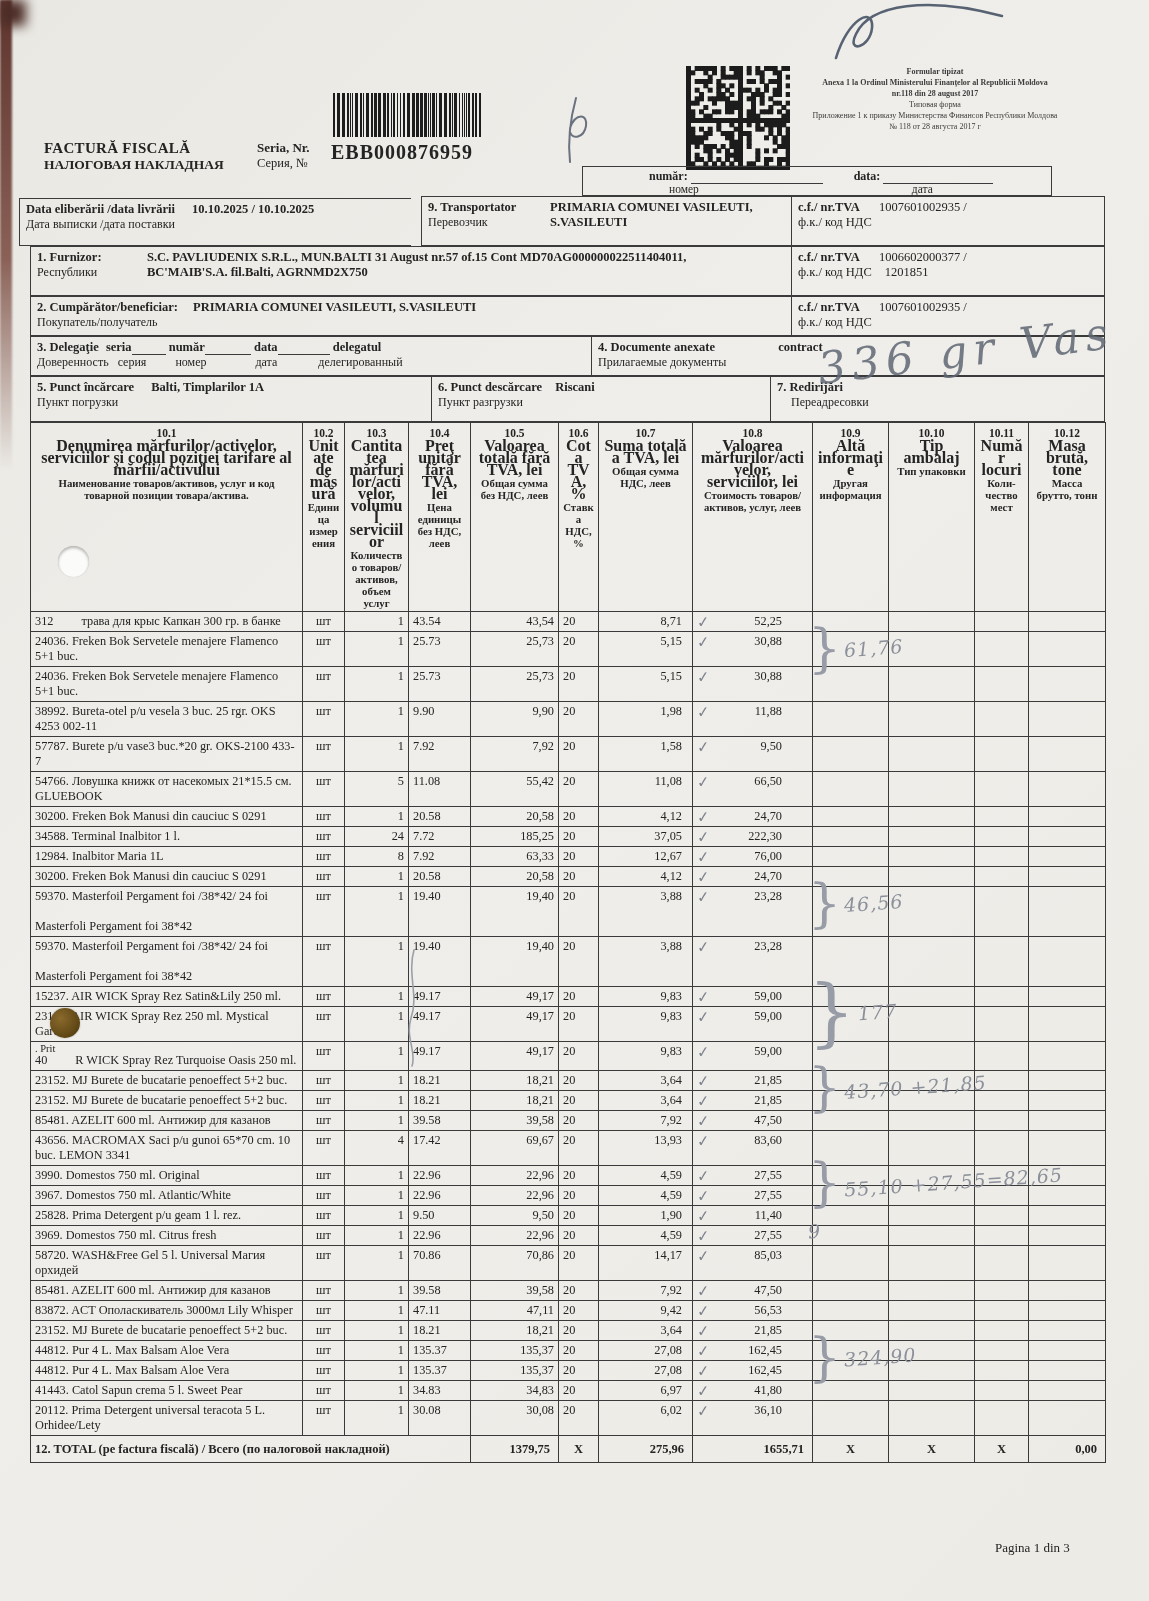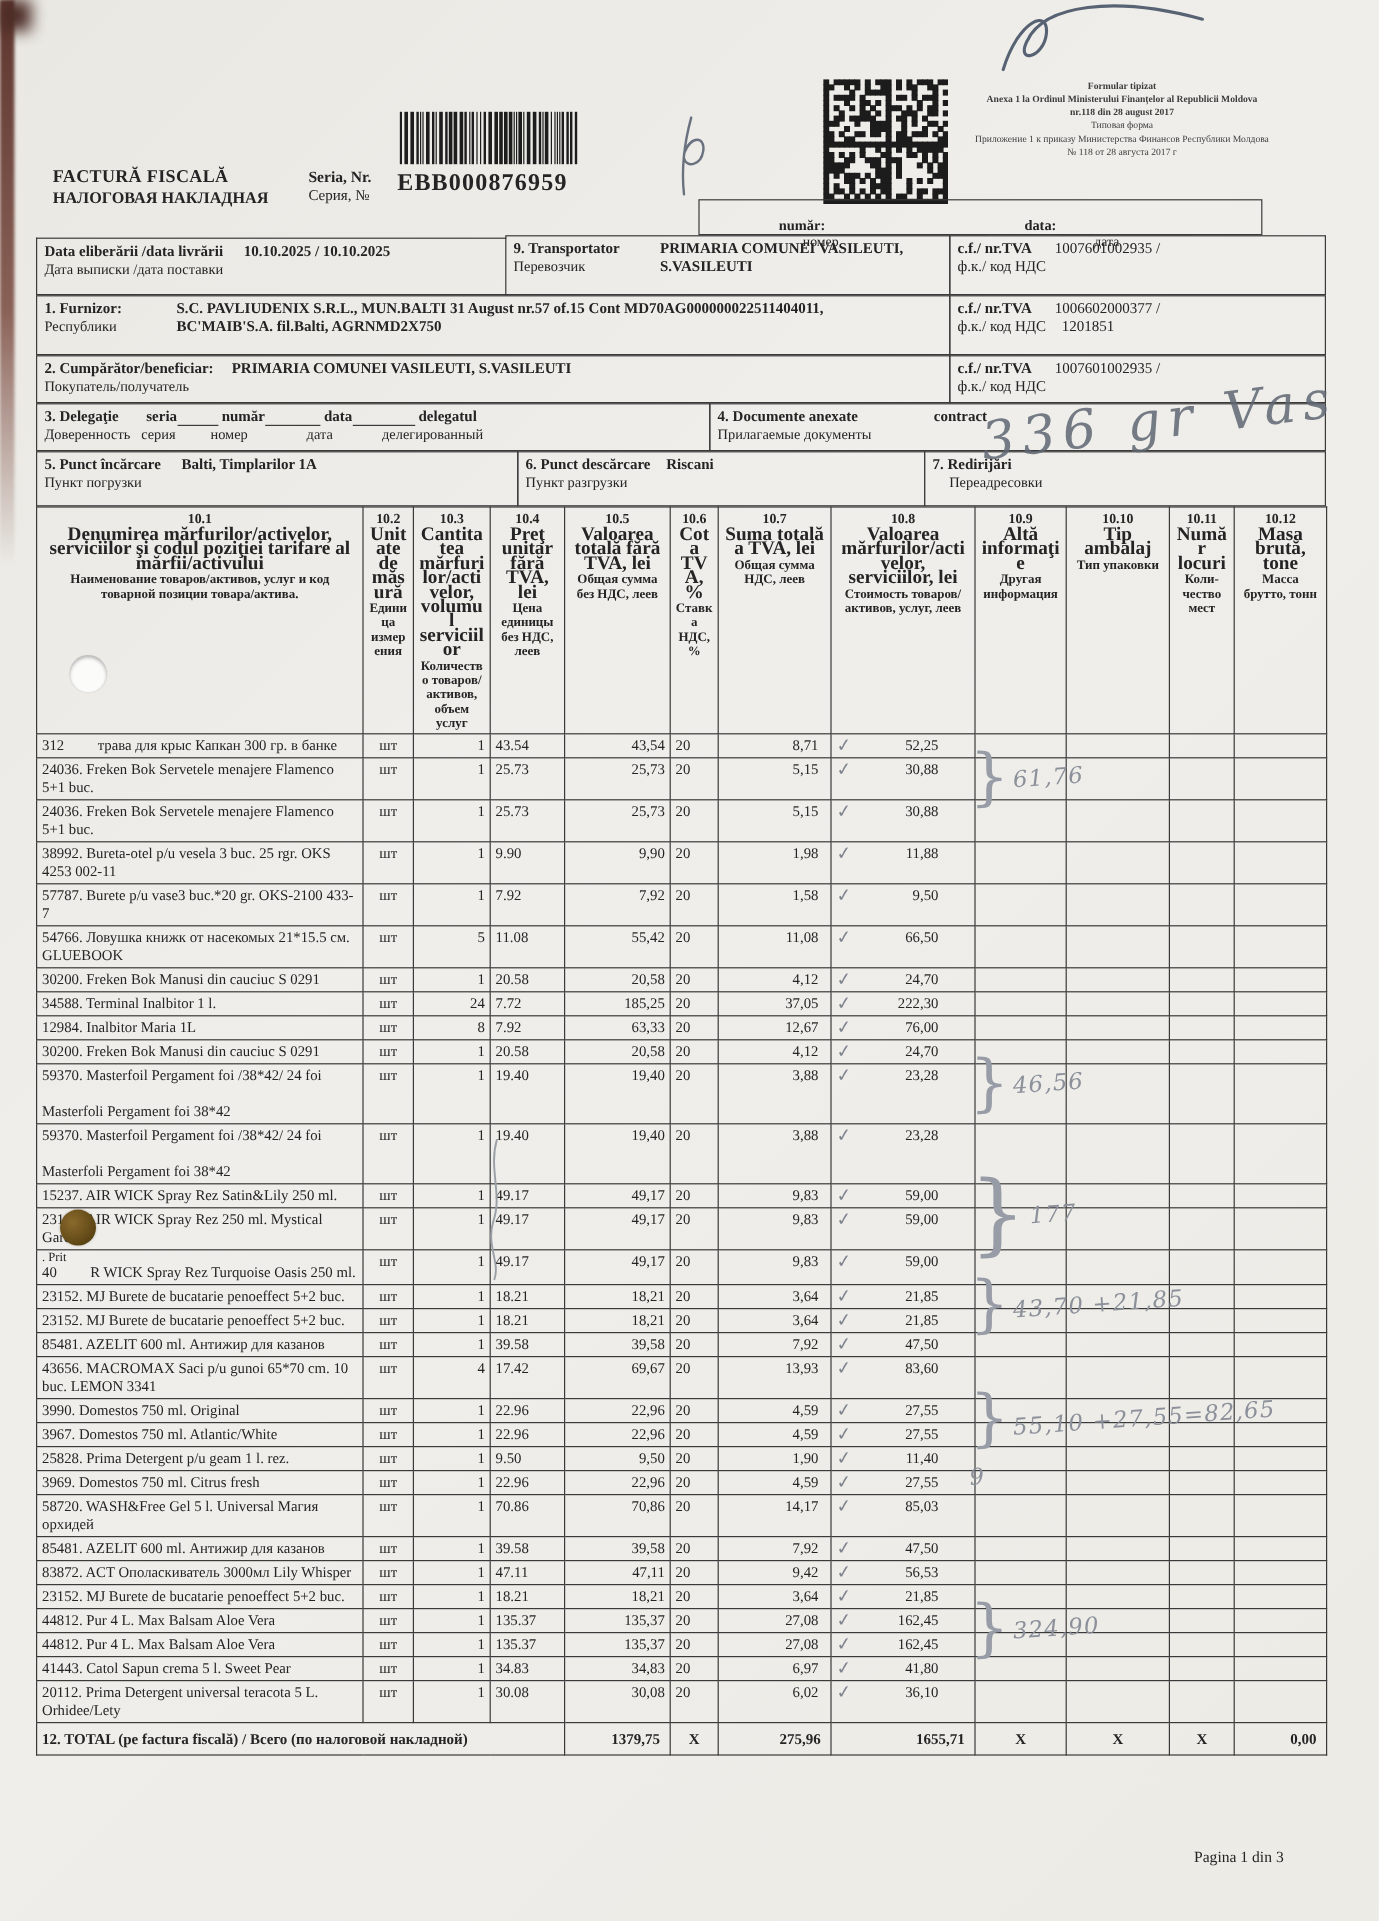--- a/index.html
+++ b/index.html
@@ -15,21 +15,21 @@
   
   .abs{position:absolute}
   .title-ro{font-weight:bold;font-size:15px;letter-spacing:.3px}
   .title-ru{font-weight:bold;font-size:13.5px}
   .seria-ro{font-weight:bold;font-size:13px}
   .seria-ru{font-size:12.5px}
   .serial-number{font-weight:bold;font-size:20px;letter-spacing:1px}
   .formular{font-size:8px;font-weight:bold;text-align:center;line-height:11px;color:#3c3c3c;width:400px}
   .formular .ru{font-weight:normal}
 
-  .numar-box{border:1.5px solid #3b3b3b;width:470px;height:30px;font-size:12px;padding:14px 8px;box-sizing:border-box}
+  .numar-box{border:1.5px solid #3b3b3b;width:470px;height:30px;font-size:12px;padding:2px 8px;box-sizing:border-box}
   .numar-box .lbl{font-weight:bold}
   .fill-line{display:inline-block;border-bottom:1.2px solid #3b3b3b;height:11px;vertical-align:bottom}
   .sublabel{font-size:11.5px}
 
   .fbox{position:absolute;border:1.2px solid #3b3b3b;box-sizing:border-box;padding:3px 6px;font-size:12.5px;background:transparent}
   .fbox .b{font-weight:bold}
   .fbox .ru{font-size:12px}
   .val-b{font-weight:bold}
   .tva-line{font-size:12.5px}
 
@@ -464,21 +464,21 @@
   <span class="lbl" style="margin-left:58px">număr:</span>
   <span class="fill-line" style="width:132px"></span>
   <span class="lbl" style="margin-left:28px">data:</span>
   <span class="fill-line" style="width:110px"></span>
   <div style="margin-top:-2px">
     <span class="sublabel" style="margin-left:78px">номер</span>
     <span class="sublabel" style="margin-left:210px">дата</span>
   </div>
 </div>
 
-<div class="fbox" style="left:30px;top:198px;width:392px;height:48px;border-right:none">
+<div class="fbox" style="left:19px;top:198px;width:392px;height:48px;border-right:none">
   <span class="b">Data eliberării /data livrării</span>
   <span class="val-b" style="margin-left:14px">10.10.2025  / 10.10.2025</span>
   <div class="ru">Дата выписки /дата поставки</div>
 </div>
 <div class="fbox" style="left:421px;top:196px;width:371px;height:50px">
   <div style="display:flex">
     <div style="width:122px">
       <div class="b">9. Transportator</div>
       <div class="ru">Перевозчик</div>
     </div>
@@ -518,21 +518,21 @@
 </div>
 <div class="fbox" style="left:791px;top:296px;width:314px;height:40px">
   <div class="tva-line"><span class="b">c.f./ nr.TVA</span>
     <span style="margin-left:16px">1007601002935  /</span></div>
   <div class="tva-line">ф.к./ код НДС</div>
 </div>
 
 <div class="fbox" style="left:30px;top:336px;width:562px;height:40px">
   <div>
     <span class="b">3. Delegaţie</span>
-    <span class="b" style="margin-left:20px">seria</span><span class="fill-line" style="width:34px"></span>
+    <span class="b" style="margin-left:4px">seria</span><span class="fill-line" style="width:34px"></span>
     <span class="b">număr</span><span class="fill-line" style="width:46px"></span>
     <span class="b">data</span><span class="fill-line" style="width:52px"></span>
     <span class="b">delegatul</span>
   </div>
   <div class="ru">
     <span>Доверенность</span>
     <span style="margin-left:6px">серия</span>
     <span style="margin-left:26px">номер</span>
     <span style="margin-left:46px">дата</span>
     <span style="margin-left:38px">делегированный</span>

